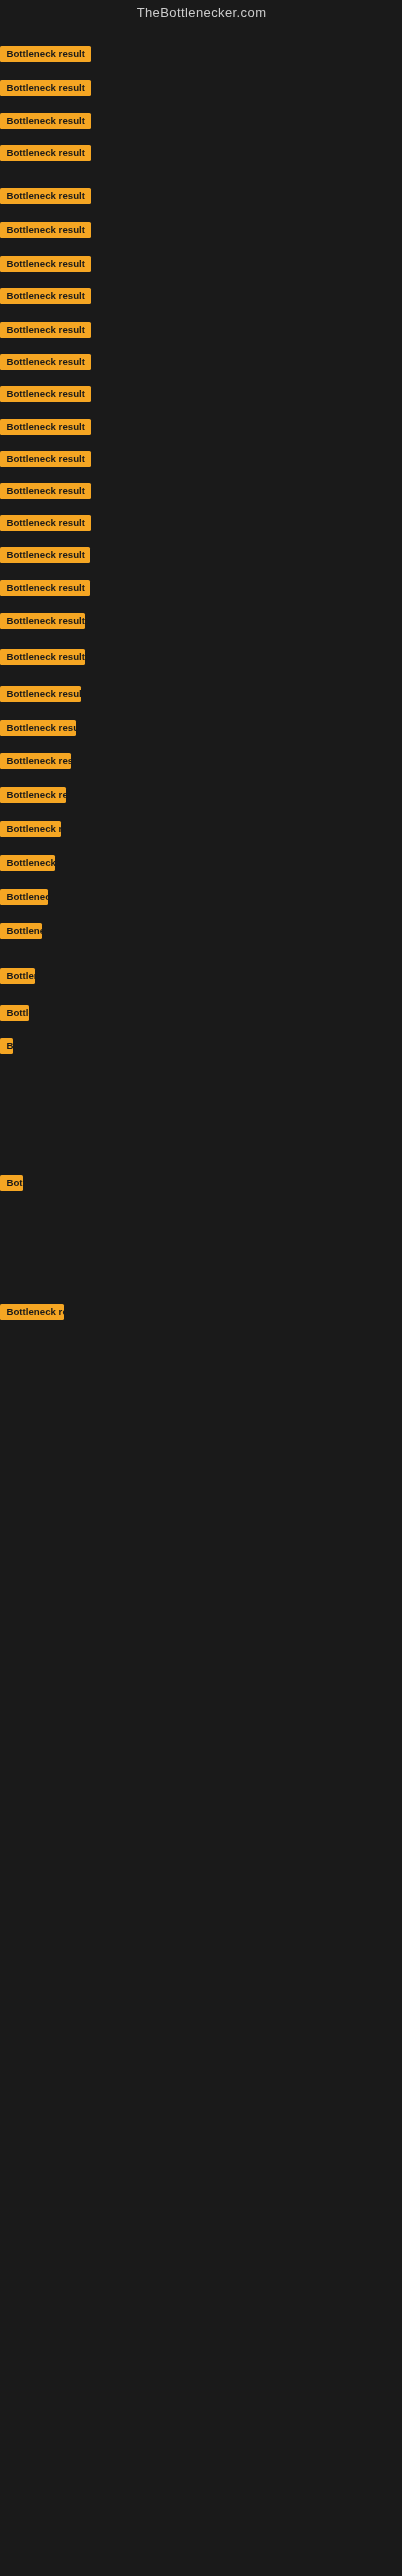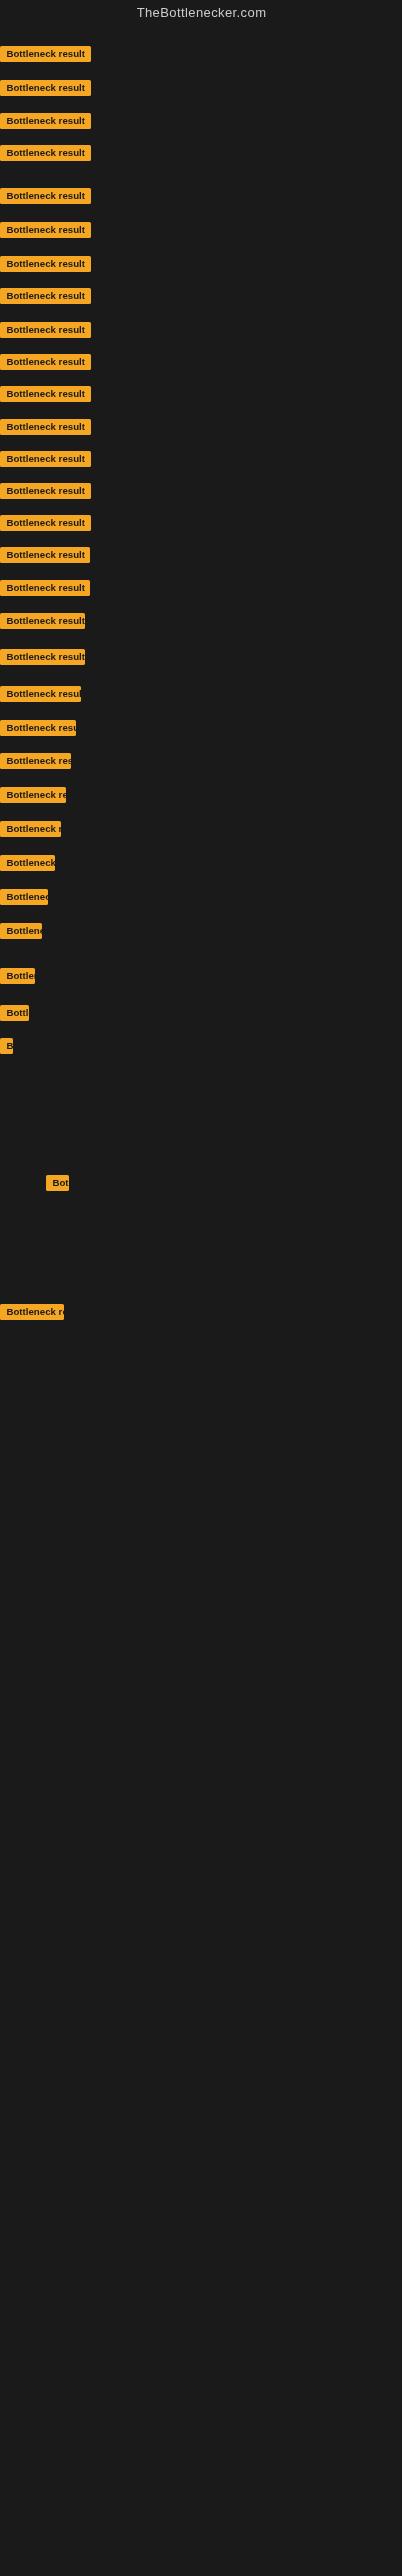--- a/index.html
+++ b/index.html
@@ -66,16 +66,16 @@
     <div class="bottleneck-item" style="top: 720px; left: 0px;"><span class="bottleneck-badge" style="max-width: 76px;">Bottleneck result</span></div>
     <div class="bottleneck-item" style="top: 753px; left: 0px;"><span class="bottleneck-badge" style="max-width: 71px;">Bottleneck result</span></div>
     <div class="bottleneck-item" style="top: 787px; left: 0px;"><span class="bottleneck-badge" style="max-width: 66px;">Bottleneck result</span></div>
     <div class="bottleneck-item" style="top: 821px; left: 0px;"><span class="bottleneck-badge" style="max-width: 61px;">Bottleneck result</span></div>
     <div class="bottleneck-item" style="top: 855px; left: 0px;"><span class="bottleneck-badge" style="max-width: 55px;">Bottleneck result</span></div>
     <div class="bottleneck-item" style="top: 889px; left: 0px;"><span class="bottleneck-badge" style="max-width: 48px;">Bottleneck result</span></div>
     <div class="bottleneck-item" style="top: 923px; left: 0px;"><span class="bottleneck-badge" style="max-width: 42px;">Bottleneck result</span></div>
     <div class="bottleneck-item" style="top: 968px; left: 0px;"><span class="bottleneck-badge" style="max-width: 35px;">Bottleneck result</span></div>
     <div class="bottleneck-item" style="top: 1005px; left: 0px;"><span class="bottleneck-badge" style="max-width: 29px;">Bottleneck result</span></div>
     <div class="bottleneck-item" style="top: 1038px; left: 0px;"><span class="bottleneck-badge" style="max-width: 13px;">B</span></div>
-    <div class="bottleneck-item" style="top: 1175px; left: 0px; margin-left: 46px;"><span class="bottleneck-badge" style="max-width: 22.5px;">Bot</span></div>
+    <div class="bottleneck-item" style="top: 1175px; left: 0px;"><span class="bottleneck-badge" style="max-width: 22.5px;">Bot</span></div>
     <div class="bottleneck-item" style="top: 1304px; left: 0px;"><span class="bottleneck-badge" style="max-width: 64px;">Bottleneck re</span></div>
   </div>
 
 
 </body></html>

